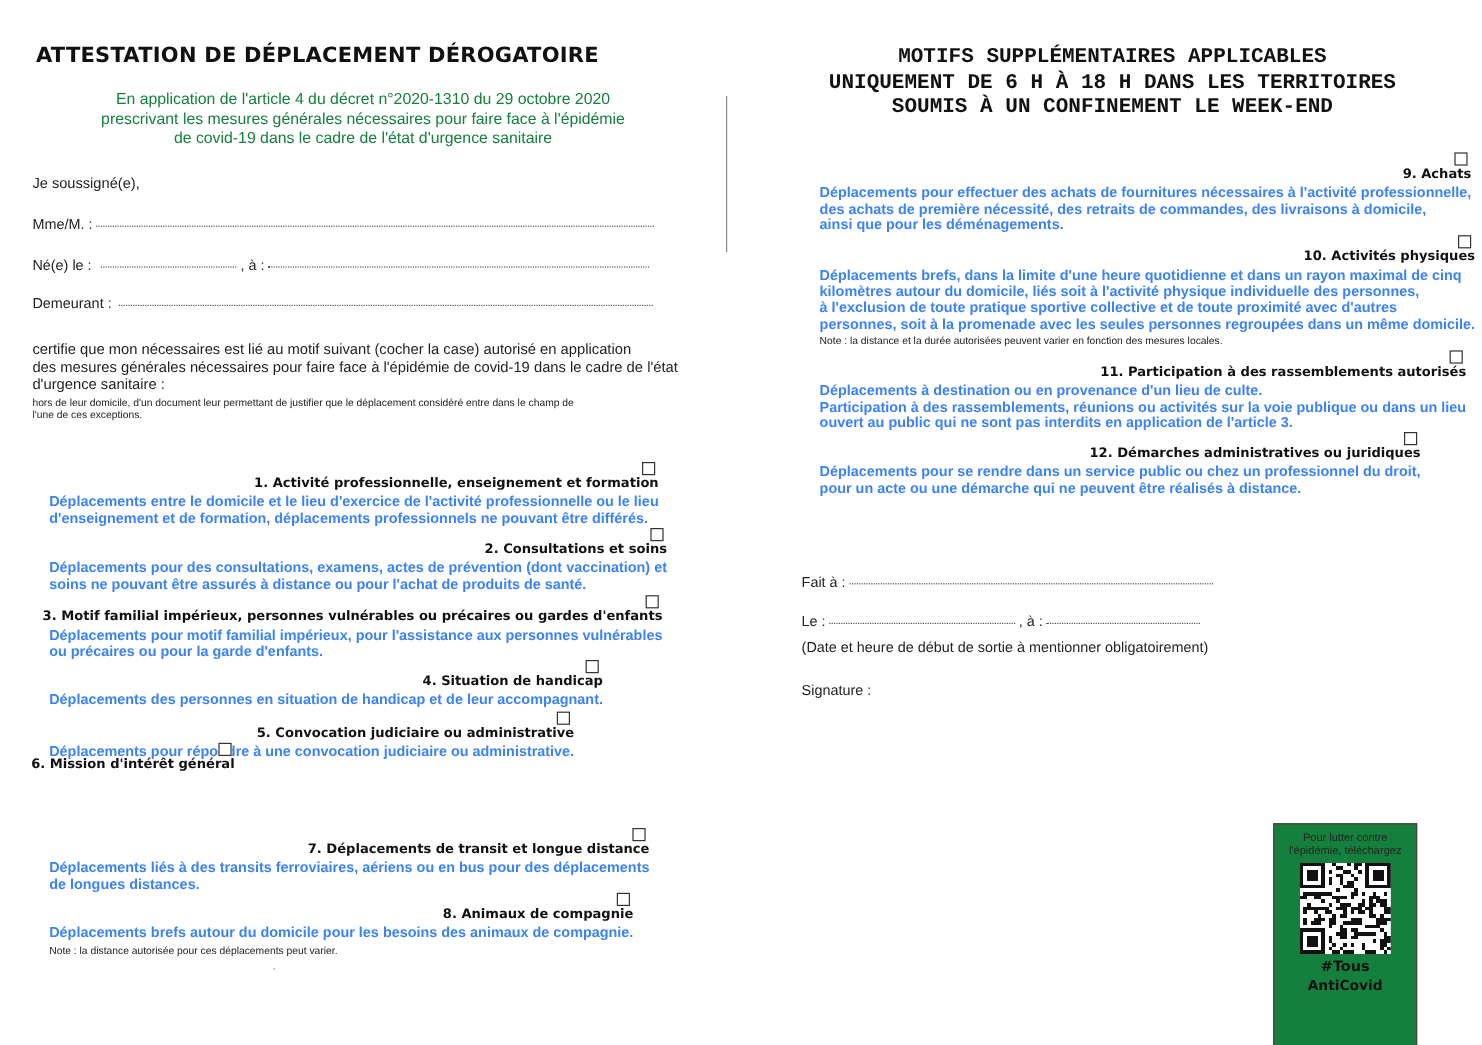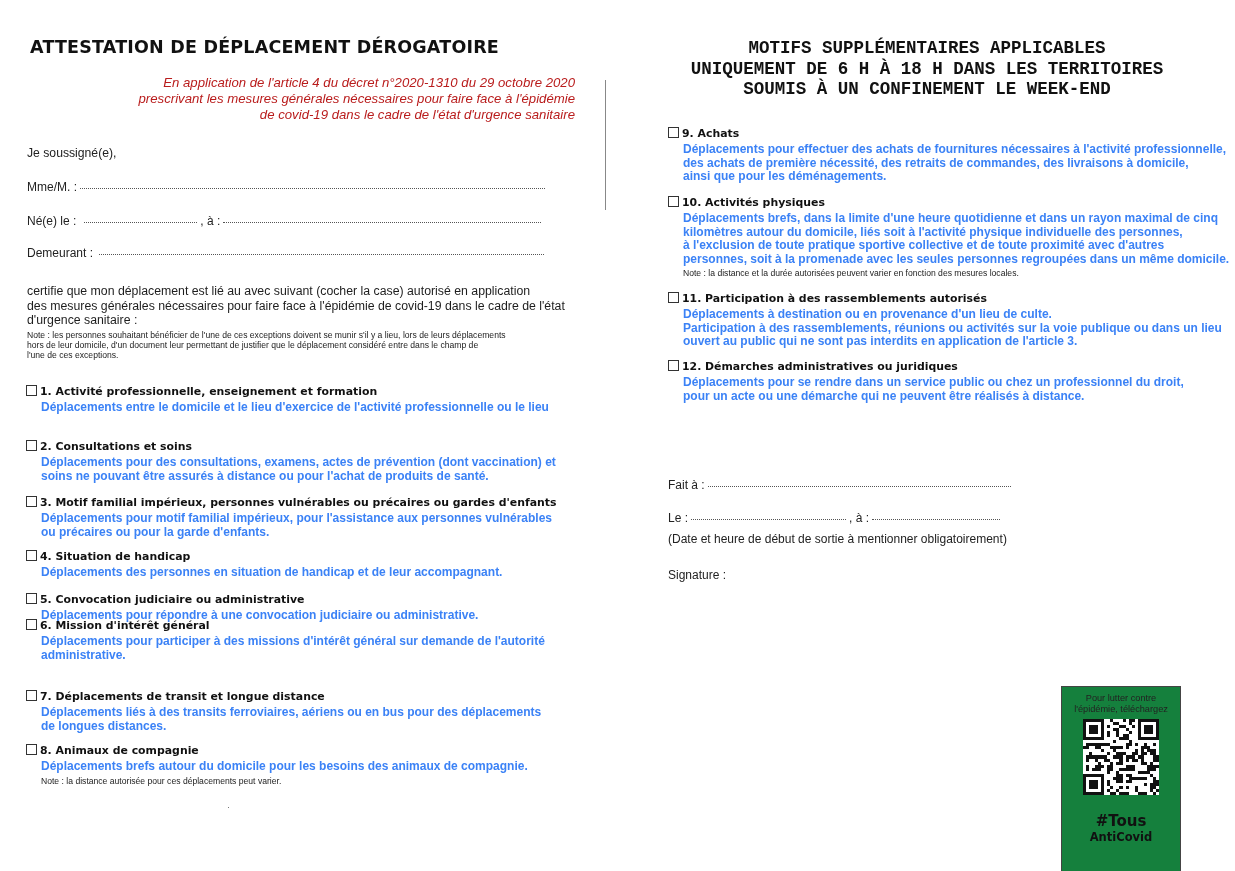--- a/index.html
+++ b/index.html
@@ -6,33 +6,33 @@
     body {
       width: 1235px; height: 871px; background: #ffffff; position: relative; overflow: hidden;
       font-family: "Liberation Sans", sans-serif; color: #1a1a1a;
     }
     .abs { position: absolute; }
     .title-left {
       left: 30px; top: 37px; width: 545px; text-align: left;
       font-family: "DejaVu Sans", sans-serif; font-weight: bold; font-size: 17.5px; letter-spacing: 0.2px; color: #111;
     }
     .subtitle {
-      left: 30px; top: 75px; width: 545px; text-align: right;
-      font-style: italic; font-size: 13.2px; line-height: 16px; color: #b91c1c;
+      left: 30px; top: 75px; width: 545px; text-align: center;
+      font-size: 13.2px; line-height: 16px; color: #15803d;
     }
     .subtitle div { white-space: nowrap; }
     .text13 { font-size: 12.2px; color: #222; }
     .field-row { left: 27px; font-size: 12px; color: #222; white-space: nowrap; display: flex; align-items: baseline; }
     .dots {
       display: inline-block; border-bottom: 1px dotted #555; height: 1px; margin-left: 3px; transform: translateY(-2px);
     }
     .para { font-size: 12.3px; line-height: 14.5px; color: #1e1e1e; }
     .note { font-size: 8.6px; line-height: 10px; color: #222; }
     .motif { position: absolute; }
-    .motif-head { display: flex; align-items: flex-start; white-space: nowrap; }
+    .motif-head { display: flex; align-items: flex-end; white-space: nowrap; flex-direction: column; }
     .checkbox {
       display: inline-block; width: 11px; height: 11px; border: 1px solid #333; box-sizing: border-box; margin-right: 3px; background: #fff;
     }
     .motif-title {
       font-family: "DejaVu Sans", sans-serif; font-weight: bold; font-size: 10.9px; color: #111;
     }
     .motif-desc { margin-left: 15px; font-size: 12px; line-height: 13.6px; color: #3b82f6; margin-top: 3px; font-weight: bold; }
     .motif-desc div { white-space: nowrap; }
     .motif-note { margin-left: 15px; font-size: 8.6px; line-height: 11px; color: #222; margin-top: 2px; white-space: nowrap; }
     .title-right {
@@ -40,21 +40,21 @@
       font-family: Liberation Mono, monospace; font-weight: bold; font-size: 17.5px; line-height: 20.5px; color: #111;
     }
     .title-right div { white-space: nowrap; }
     .divider { left: 605px; top: 80px; width: 1px; height: 130px; background: #888; }
     .qr-box {
       left: 1061px; top: 686px; width: 120px; height: 190px; border: 1px solid #444; box-sizing: border-box; background: #15803d;
       text-align: center;
     }
     .qr-text { font-size: 9.2px; line-height: 11px; color: #222; margin-top: 6px; white-space: nowrap; }
     .qr-code { margin: 4px auto 0 auto; width: 76px; height: 76px; }
-    .qr-brand-1 { font-family: "DejaVu Sans", sans-serif; font-weight: bold; font-size: 15px; line-height: 20px; color: #111; margin-top: 16px; }
+    .qr-brand-1 { font-family: "DejaVu Sans", sans-serif; font-weight: bold; font-size: 12px; line-height: 20px; color: #111; margin-top: 0; }
     .qr-brand-2 { font-family: "DejaVu Sans", sans-serif; font-weight: bold; font-size: 11.5px; line-height: 13px; color: #111; }
     .speck { width: 1px; height: 1px; background: #777; }
   </style>
 </head>
 <body>
 
 <div class="abs title-left">ATTESTATION DE DÉPLACEMENT DÉROGATOIRE</div>
 
 <div class="abs subtitle">
   <div>En application de l'article 4 du décret n°2020-1310 du 29 octobre 2020</div>
@@ -75,38 +75,38 @@
   <span style="margin-left:3px;">, à :</span>
   <span class="dots" style="width:318px;"></span>
 </div>
 
 <div class="abs field-row" style="top:246px;">
   <span>Demeurant :</span>
   <span class="dots" style="width:445px; margin-left:6px;"></span>
 </div>
 
 <div class="abs para" style="left:27px; top:284px; width:530px;">
-  <div style="white-space:nowrap;">certifie que mon déplacement est lié au avec suivant (cocher la case) autorisé en application</div>
+  <div style="white-space:nowrap;">certifie que mon nécessaires est lié au motif suivant (cocher la case) autorisé en application</div>
   <div style="white-space:nowrap;">des mesures générales nécessaires pour faire face à l'épidémie de covid-19 dans le cadre de l'état</div>
   <div style="white-space:nowrap;">d'urgence sanitaire :</div>
 </div>
 
 <div class="abs note" style="left:27px; top:330px; width:530px;">
-  <div style="white-space:nowrap;">Note : les personnes souhaitant bénéficier de l'une de ces exceptions doivent se munir s'il y a lieu, lors de leurs déplacements</div>
   <div style="white-space:nowrap;">hors de leur domicile, d'un document leur permettant de justifier que le déplacement considéré entre dans le champ de</div>
   <div style="white-space:nowrap;">l'une de ces exceptions.</div>
 </div>
 
 <div class="motif" style="left:26px; top:385px;">
   <div class="motif-head">
       <span class="checkbox"></span>
       <span class="motif-title">1. Activité professionnelle, enseignement et formation</span>
     </div>
   <div class="motif-desc">
     <div>Déplacements entre le domicile et le lieu d'exercice de l'activité professionnelle ou le lieu</div>
+    <div>d'enseignement et de formation, déplacements professionnels ne pouvant être différés.</div>
   </div>
 </div>
 
 <div class="motif" style="left:26px; top:440px;">
   <div class="motif-head">
       <span class="checkbox"></span>
       <span class="motif-title">2. Consultations et soins</span>
     </div>
   <div class="motif-desc">
     <div>Déplacements pour des consultations, examens, actes de prévention (dont vaccination) et</div>
@@ -143,24 +143,20 @@
   <div class="motif-desc">
     <div>Déplacements pour répondre à une convocation judiciaire ou administrative.</div>
   </div>
 </div>
 
 <div class="motif" style="left:26px; top:619px;">
   <div class="motif-head">
       <span class="checkbox"></span>
       <span class="motif-title">6. Mission d'intérêt général</span>
     </div>
-  <div class="motif-desc">
-    <div>Déplacements pour participer à des missions d'intérêt général sur demande de l'autorité</div>
-    <div>administrative.</div>
-  </div>
 </div>
 
 <div class="motif" style="left:26px; top:690px;">
   <div class="motif-head">
       <span class="checkbox"></span>
       <span class="motif-title">7. Déplacements de transit et longue distance</span>
     </div>
   <div class="motif-desc">
     <div>Déplacements liés à des transits ferroviaires, aériens ou en bus pour des déplacements</div>
     <div>de longues distances.</div>

